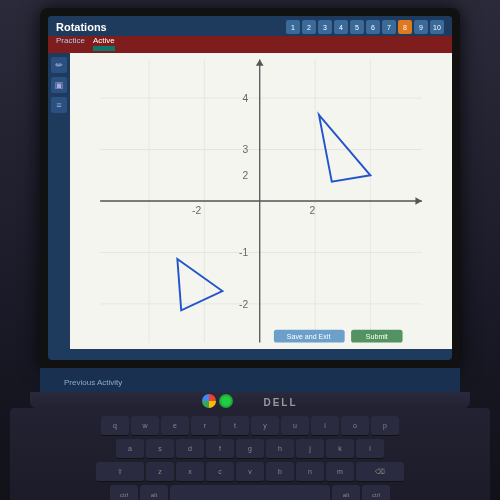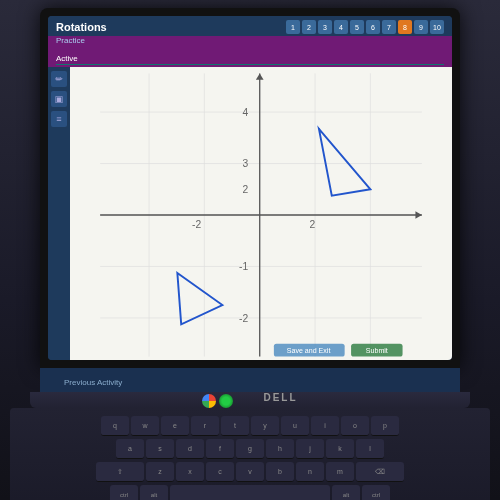--- a/index.html
+++ b/index.html
@@ -72,37 +72,36 @@
       border-radius: 2px;
       cursor: pointer;
     }
 
     .num-btn.active {
       background: #e07820;
     }
 
     
     .tab-bar {
-      background: #701a75;
+      background: #7f1d1d;
       padding: 0 8px 2px 8px;
       display: flex;
       gap: 8px;
-      flex-direction: column;
     }
 
     .tab {
       color: #aaccee;
       font-size: 8px;
       cursor: pointer;
       padding-bottom: 1px;
     }
 
     .tab.active {
       color: #fff;
-      border-bottom: 1px solid #0f766e;
+      border-bottom: 5px solid #0f766e;
     }
 
     
     .main-content {
       display: flex;
       height: calc(100% - 48px);
     }
 
     
     .left-toolbar {
@@ -153,21 +152,21 @@
       font-size: 8px;
     }
 
     
     .laptop-bottom {
       width: 440px;
       background: linear-gradient(180deg, #2a2a3e 0%, #222232 100%);
       border-radius: 0 0 6px 6px;
       height: 18px;
       display: flex;
-      align-items: flex-start;
+      align-items: flex-end;
       justify-content: center;
     }
 
     .laptop-hinge {
       width: 440px;
       height: 6px;
       background: #333348;
     }
 
     .dell-logo {

